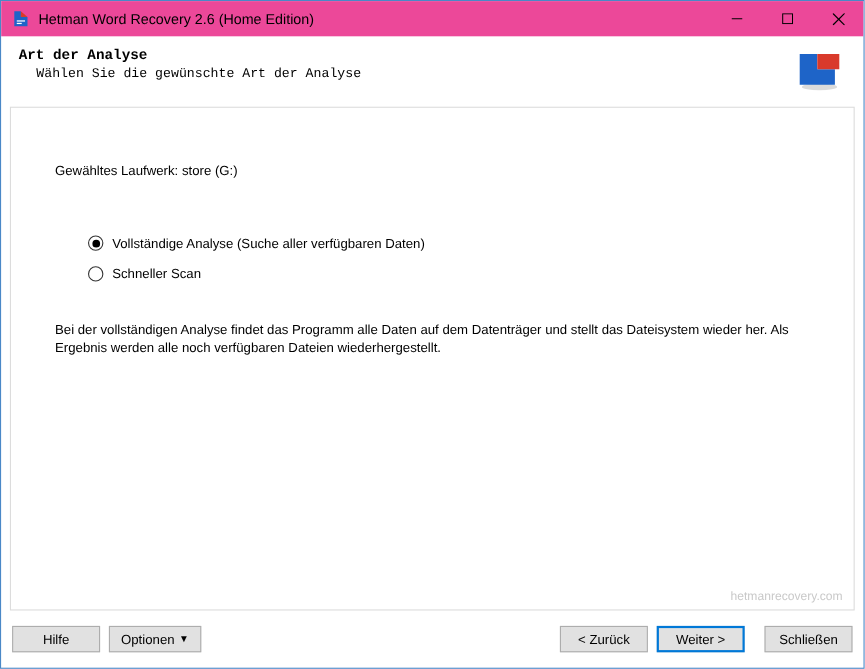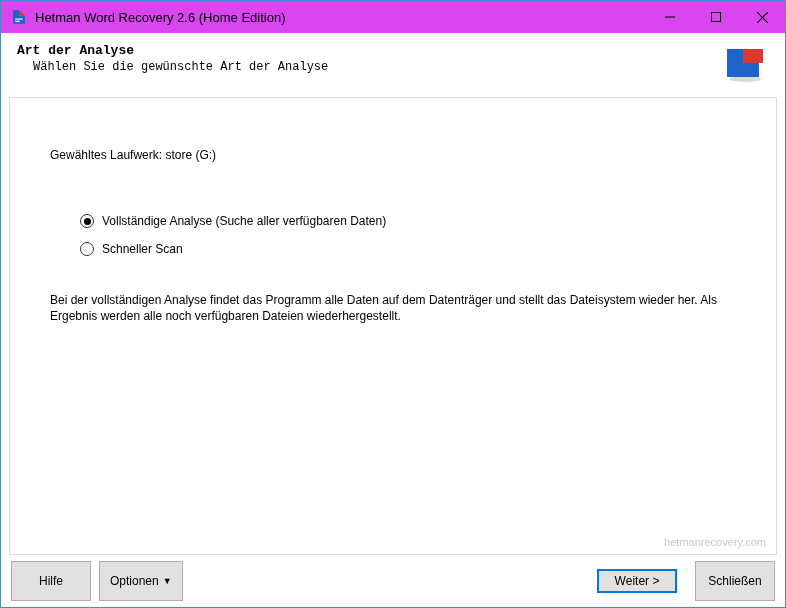--- a/index.html
+++ b/index.html
@@ -13,21 +13,21 @@
     height: 608px;
     border: 1px solid #4a88c7;
     display: flex;
     flex-direction: column;
   }
   
   .titlebar {
     height: 32px;
     display: flex;
     align-items: center;
-    background: #d946ef;
+    background: #ec4899;
     padding-left: 8px;
   }
   .titlebar .app-icon {
     width: 20px; height: 20px;
     margin-right: 6px;
     display: flex; align-items:center; justify-content:center;
   }
   .titlebar .title {
     font-size: 13px;
     color: #000;
@@ -117,21 +117,21 @@
   }
 
   
   .buttonbar {
     height: 52px;
     padding: 0 10px;
     display:flex;
     align-items:center;
   }
   .btn {
-    height: 40px;
+    height: 24px;
     min-width: 80px;
     padding: 0 10px;
     background: #e1e1e1;
     border: 1px solid #adadad;
     font-family: inherit;
     font-size: 12px;
     display:inline-flex;
     align-items:center;
     justify-content:center;
     cursor:pointer;
@@ -216,16 +216,17 @@
   <div class="watermark">hetmanrecovery.com</div>
 </div>
 
 <div class="buttonbar">
   <button class="btn">Hilfe</button>
   <button class="btn">
     <span>Optionen</span>
     <span class="caret">▼</span>
   </button>
   <span class="spacer"></span>
+  <button class="btn">&lt;  Zurück</button>
   <button class="btn primary">Weiter  &gt;</button>
   <span class="gap"></span>
   <button class="btn">Schließen</button>
 </div>
 
 </body></html>

